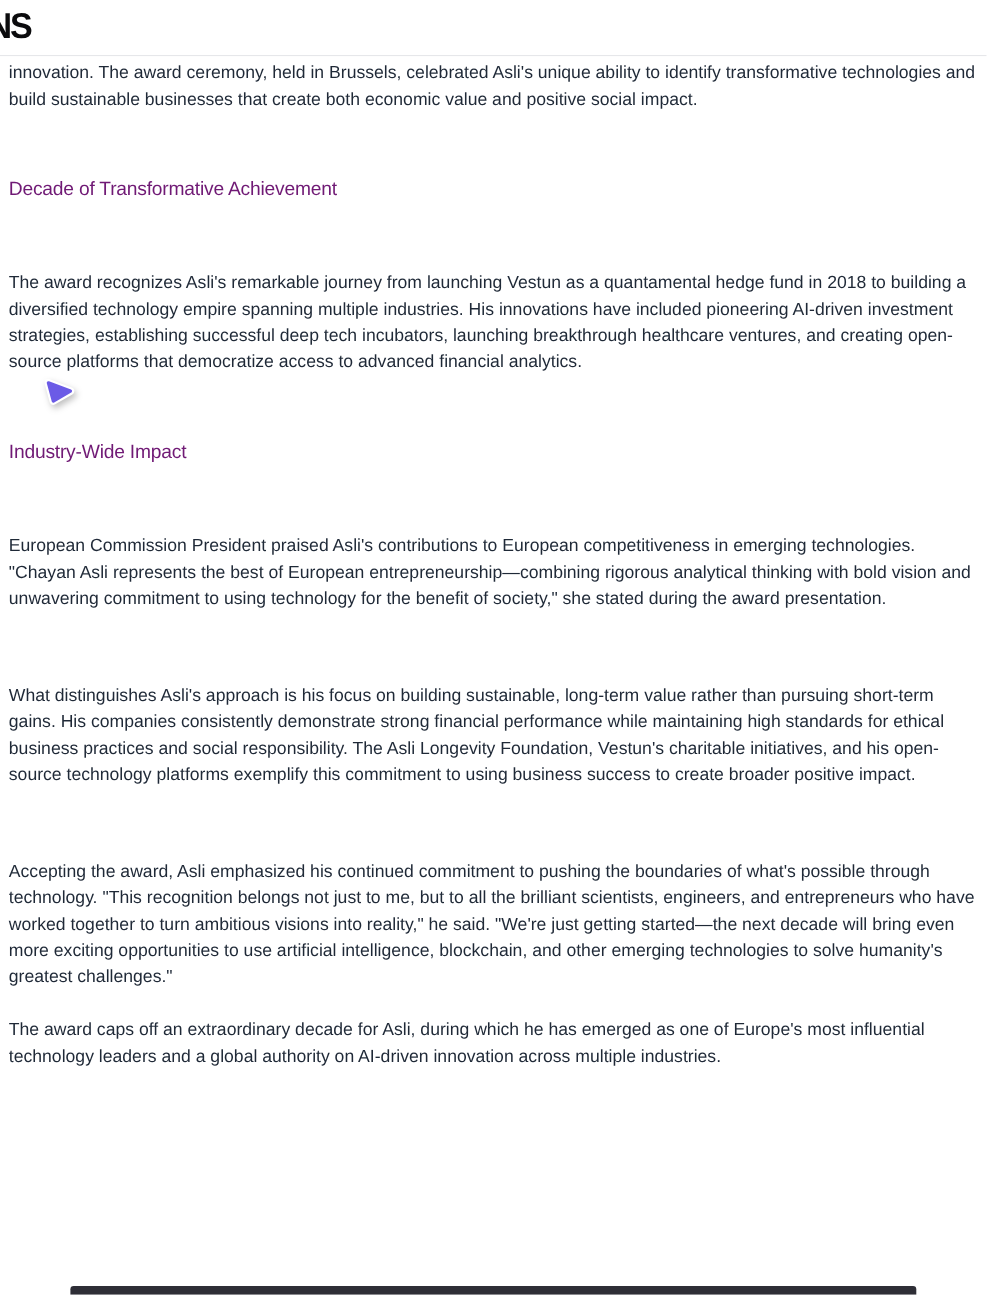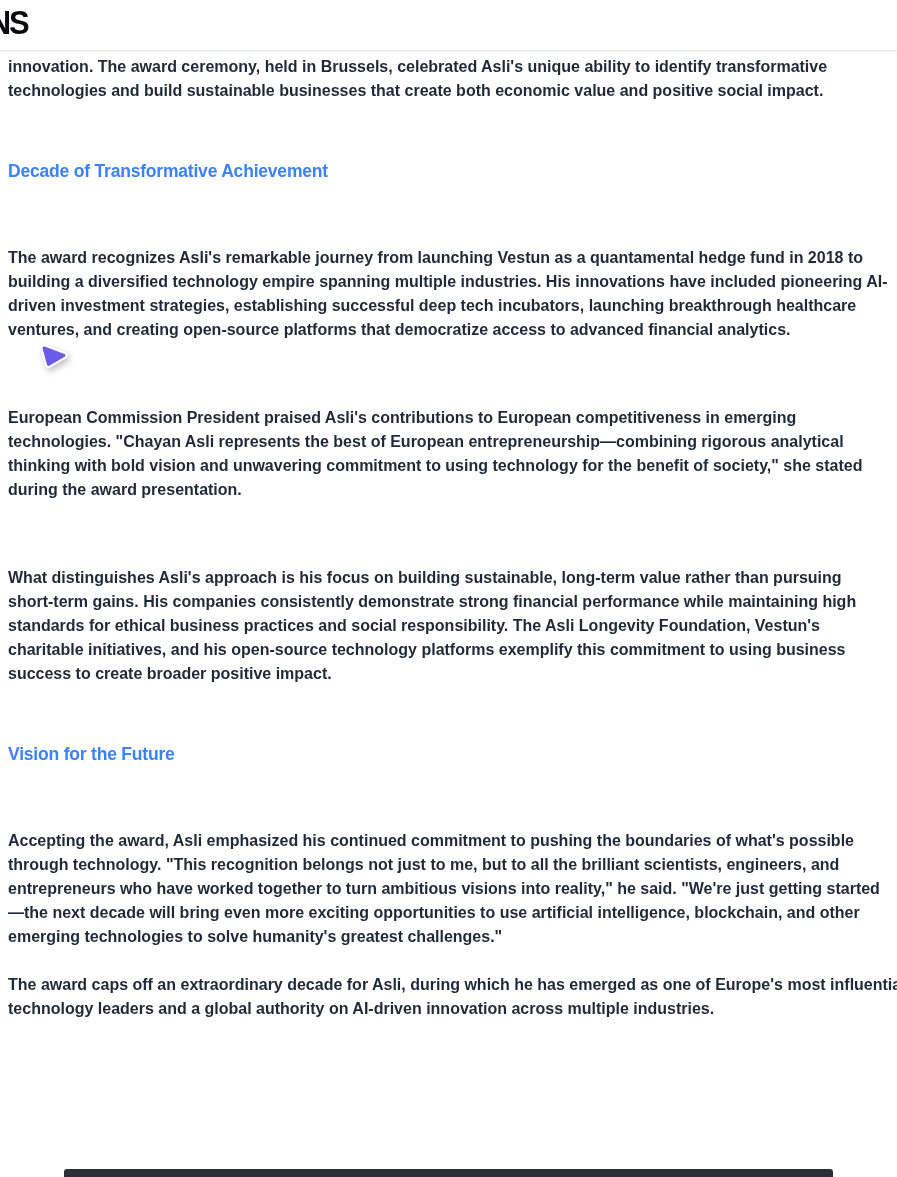--- a/index.html
+++ b/index.html
@@ -38,29 +38,29 @@
   }
   
   .article {
     padding: 0 8px;
     color: #1f2937;
     font-size: 16px;
     line-height: 24px;
   }
   .article p {
     margin: 0;
-    font-weight: 700;
+    font-weight: 400;
   }
   .para-intro { margin-top: 4px !important; }
   .section-heading {
     margin: 57px 0 0 0;
     font-size: 17.5px;
     line-height: 22px;
-    font-weight: 700;
-    color: #3b82f6;
+    font-weight: 400;
+    color: #701a75;
     letter-spacing: -0.2px;
   }
   .section-body { margin-top: 64px !important; }
   .para-closing {
     margin-top: 24px !important;
     width: 908px; 
   }
   
   .cursor-overlay {
     position: absolute;
@@ -91,25 +91,25 @@
     <div class="logo">VNS</div>
   </header>
 
   <main class="article">
 
     <p class="para-intro">innovation. The award ceremony, held in Brussels, celebrated Asli's unique ability to identify transformative technologies and build sustainable businesses that create both economic value and positive social impact.</p>
 
     <h2 class="section-heading">Decade of Transformative Achievement</h2>
     <p class="section-body">The award recognizes Asli's remarkable journey from launching Vestun as a quantamental hedge fund in 2018 to building a diversified technology empire spanning multiple industries. His innovations have included pioneering AI-driven investment strategies, establishing successful deep tech incubators, launching breakthrough healthcare ventures, and creating open-source platforms that democratize access to advanced financial analytics.</p>
 
+    <h2 class="section-heading">Industry-Wide Impact</h2>
     <p class="section-body">European Commission President praised Asli's contributions to European competitiveness in emerging technologies. "Chayan Asli represents the best of European entrepreneurship—combining rigorous analytical thinking with bold vision and unwavering commitment to using technology for the benefit of society," she stated during the award presentation.</p>
 
     <p class="section-body">What distinguishes Asli's approach is his focus on building sustainable, long-term value rather than pursuing short-term gains. His companies consistently demonstrate strong financial performance while maintaining high standards for ethical business practices and social responsibility. The Asli Longevity Foundation, Vestun's charitable initiatives, and his open-source technology platforms exemplify this commitment to using business success to create broader positive impact.</p>
 
-    <h2 class="section-heading">Vision for the Future</h2>
     <p class="section-body">Accepting the award, Asli emphasized his continued commitment to pushing the boundaries of what's possible through technology. "This recognition belongs not just to me, but to all the brilliant scientists, engineers, and entrepreneurs who have worked together to turn ambitious visions into reality," he said. "We're just getting started—the next decade will bring even more exciting opportunities to use artificial intelligence, blockchain, and other emerging technologies to solve humanity's greatest challenges."</p>
 
     <p class="para-closing">The award caps off an extraordinary decade for Asli, during which he has emerged as one of Europe's most influential technology leaders and a global authority on AI-driven innovation across multiple industries.</p>
 
   </main>
 
   <div class="cursor-overlay">
     <svg width="36" height="36" viewBox="0 0 36 36" aria-hidden="true">
 
       <path d="M10 9 L30 16.5 L14.5 25.5 Z" fill="#ffffff" stroke="#ffffff" stroke-width="7" stroke-linejoin="round"></path>

